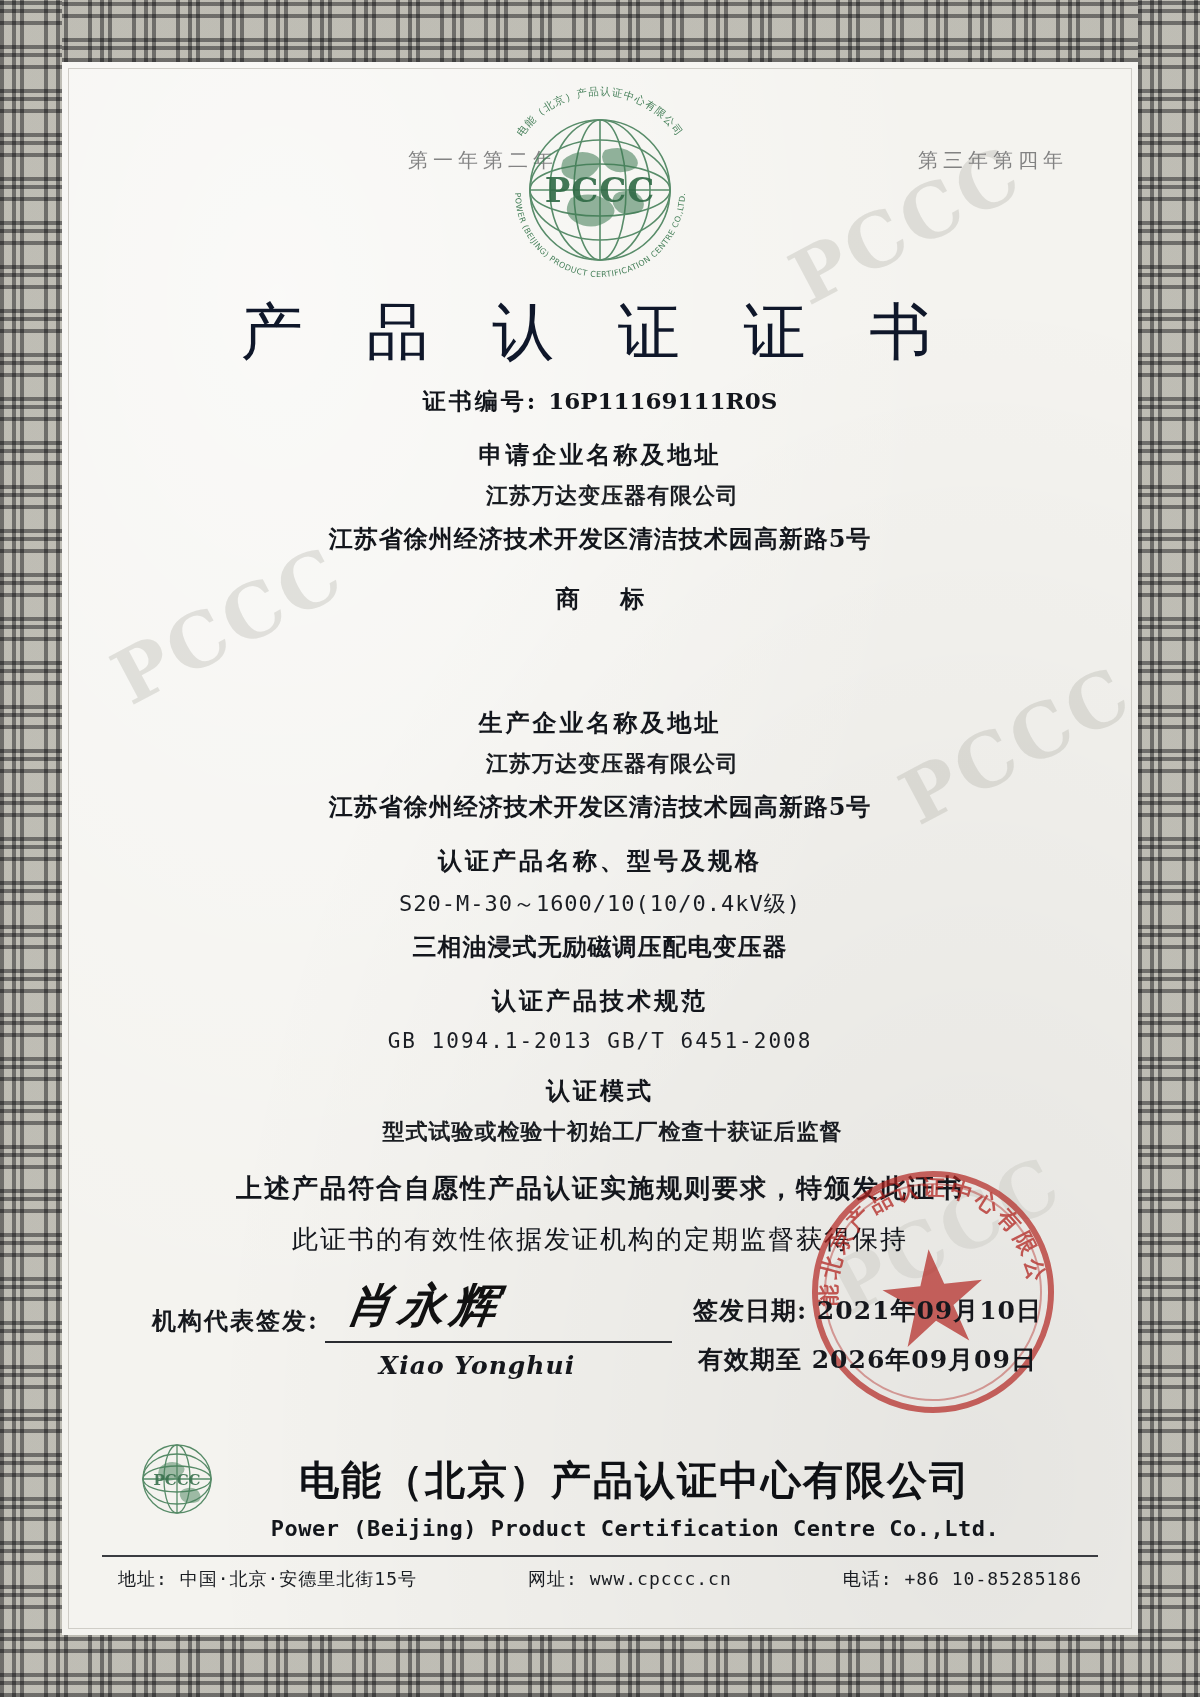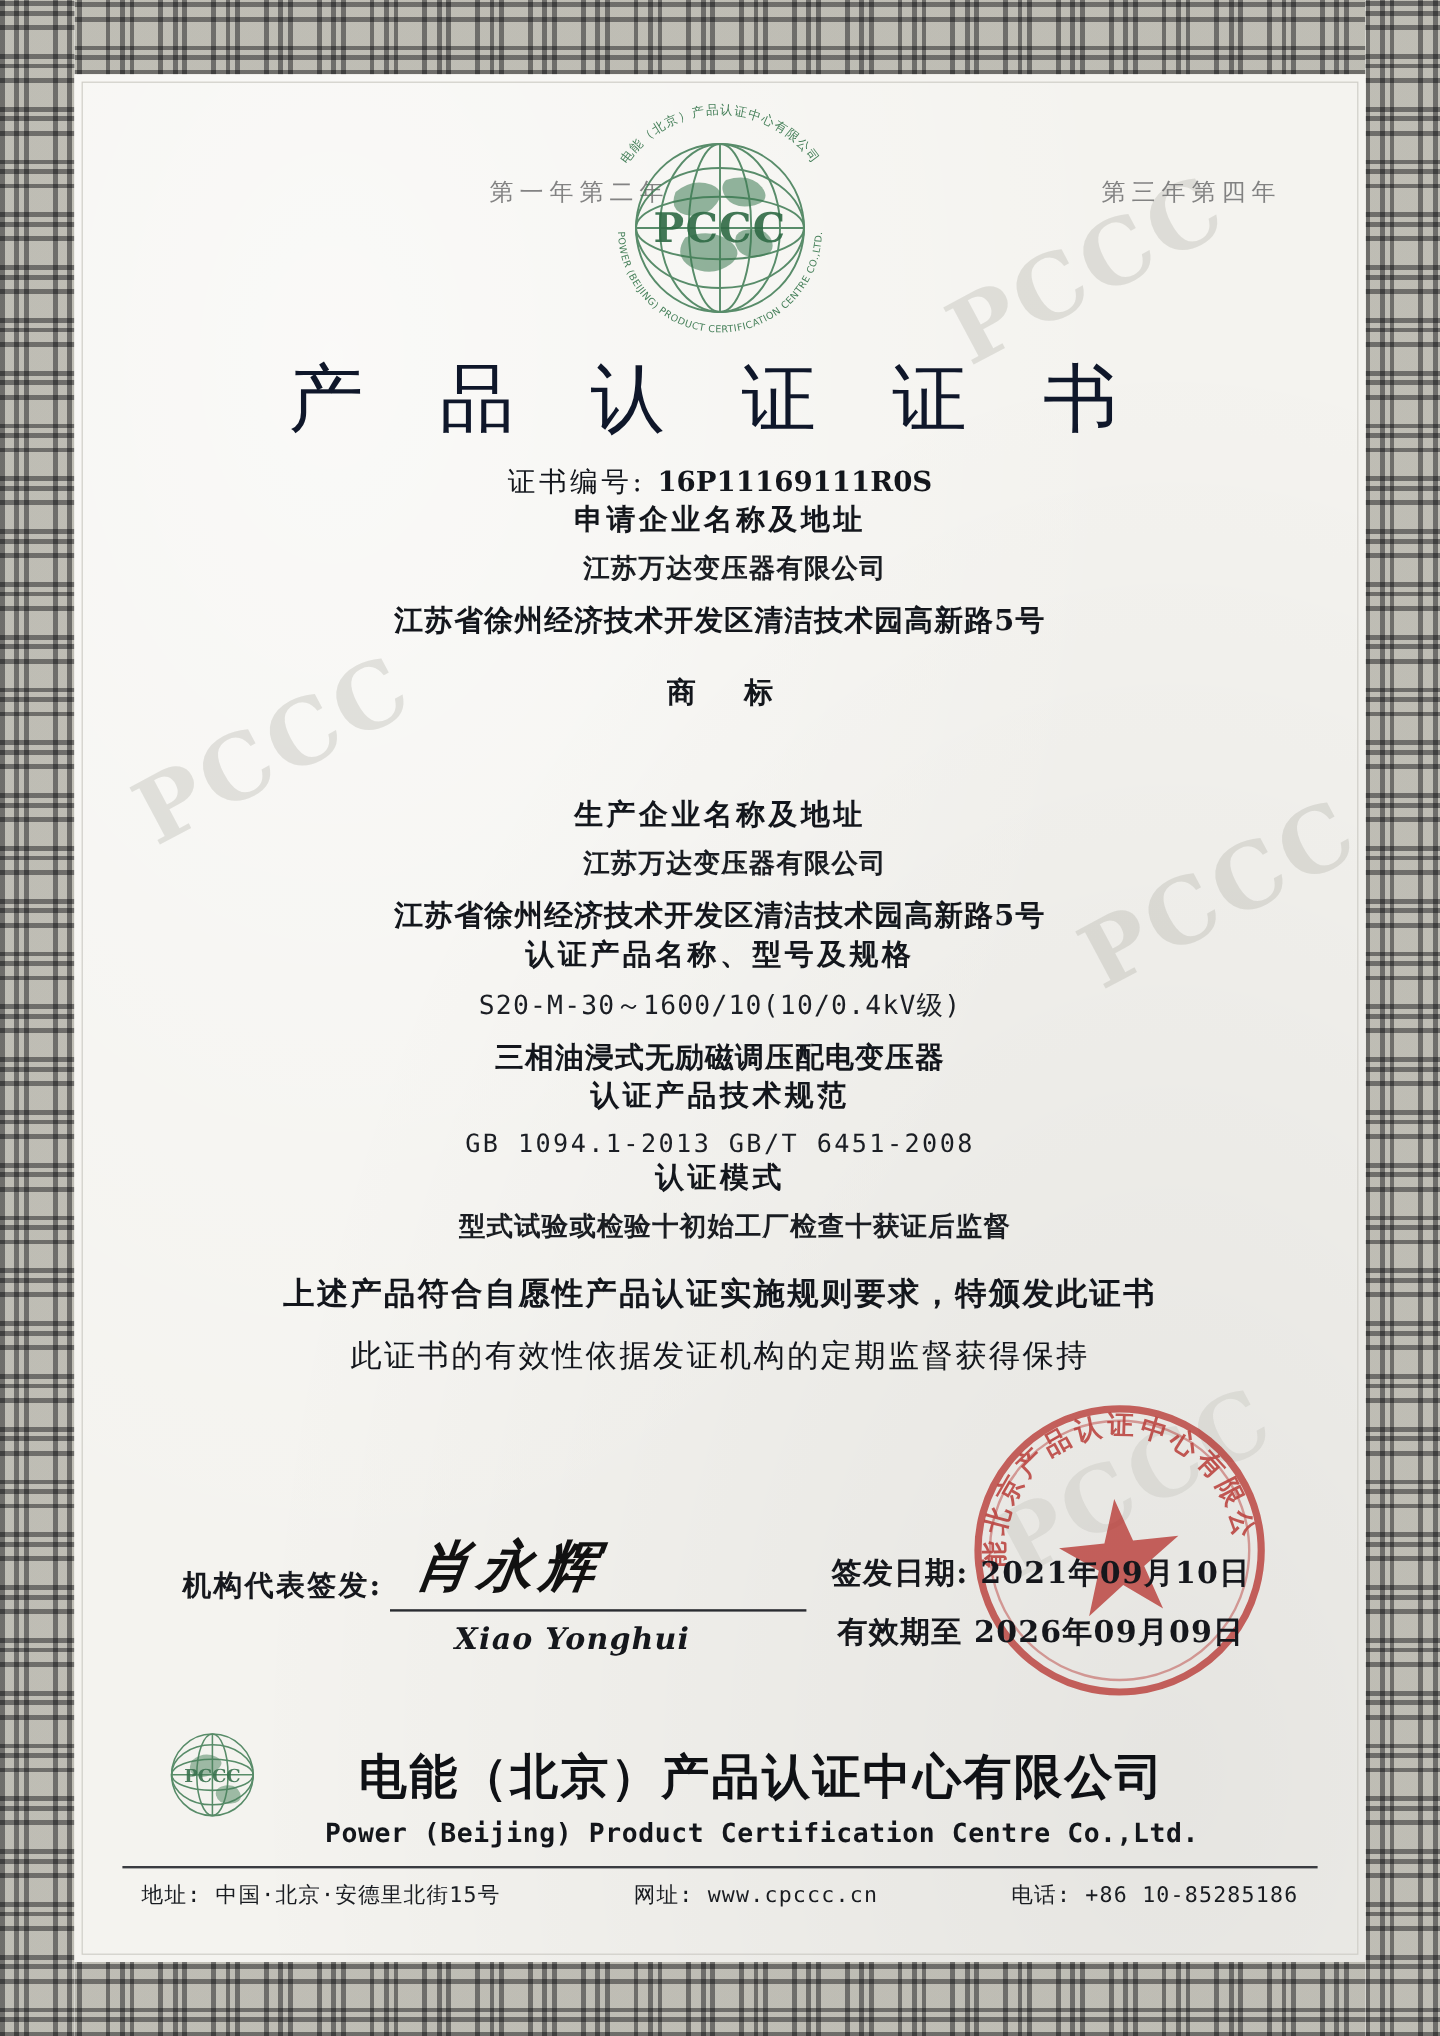--- a/index.html
+++ b/index.html
@@ -112,26 +112,26 @@
   .content{
     position:absolute;top:320px;left:0;width:1076px;
     text-align:center;
     color:#13161c;
   }
   .line{margin:0;}
   .cert-no{
     font-family:"DejaVu Serif","Liberation Serif",serif;
     font-size:23px;font-weight:700;letter-spacing:1px;margin-top:4px;
   }
-  .cert-no .lbl{letter-spacing:3px;font-weight:400;text-align:right;}
+  .cert-no .lbl{letter-spacing:3px;font-weight:700;text-align:right;}
   .cert-no .val{letter-spacing:0px;margin-left:10px;text-align:right;}
 
   .hdr{
     font-family:"DejaVu Serif","Liberation Serif",serif;
-    font-weight:700;font-size:24px;letter-spacing:3px;
+    font-weight:700;font-size:24px;letter-spacing:3px;margin-top:22px;
   }
   .sub{
     font-family:"DejaVu Serif","Liberation Serif",serif;
     font-weight:700;font-size:22px;letter-spacing:1px;margin-top:10px;color:#1a1d22;padding-left:25px;
   }
   .addr{
     font-family:"DejaVu Serif","Liberation Serif",serif;
     font-weight:700;font-size:24px;letter-spacing:1px;margin-top:12px;
   }
   .brand-label{

